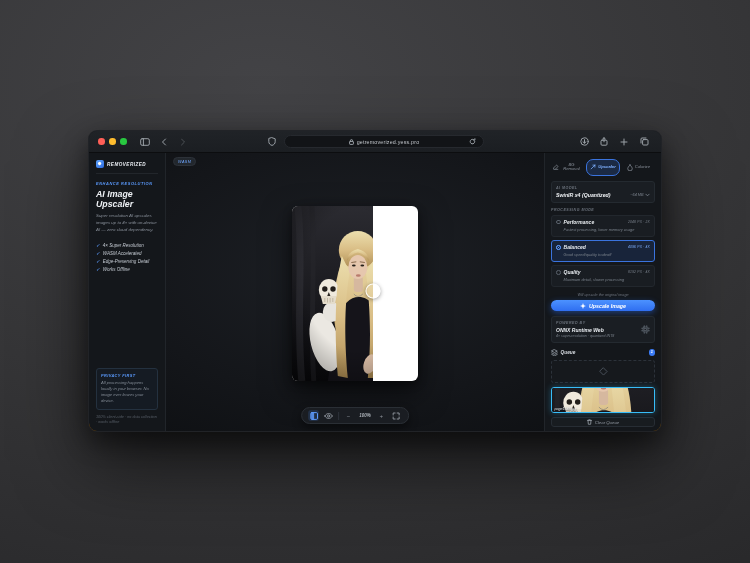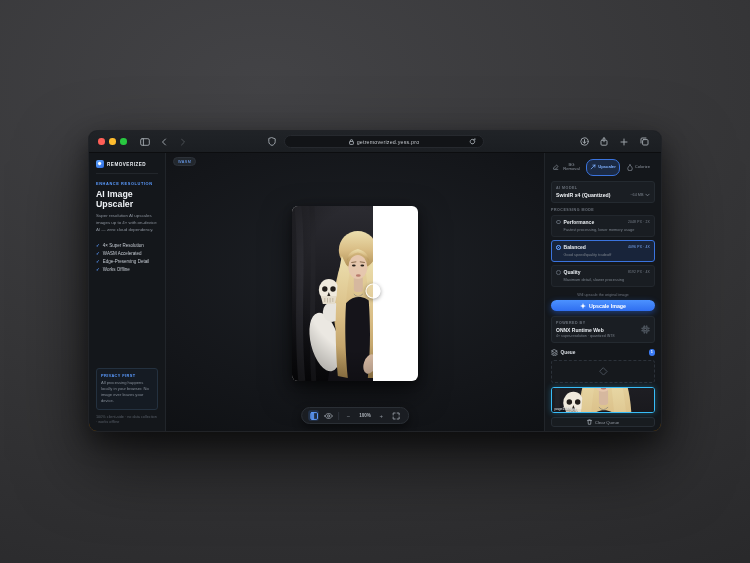--- a/index.html
+++ b/index.html
@@ -25,21 +25,21 @@
   .nav-group{display:flex;gap:7px;margin-left:12px;align-items:center;}
   .dim{opacity:.38;}
   .addr-group{position:absolute;left:50%;top:0;height:100%;transform:translateX(-50%);display:flex;align-items:center;gap:6px;}
   .addr-pill{width:200px;height:13px;border-radius:6.5px;background:#121417;border:1px solid #26292e;
     display:flex;align-items:center;justify-content:center;gap:3px;position:relative;}
   .addr-url{font-size:5.3px;color:#c2c6cb;letter-spacing:.2px;}
   .reload{position:absolute;right:5px;top:50%;transform:translateY(-50%);}
   .tb-right{position:absolute;right:11px;display:flex;gap:8px;align-items:center;}
 
   
-  .app{display:flex;height:280px;background:#a16207;}
+  .app{display:flex;height:280px;background:#a16207;font-style:italic;}
 
   
   .sidebar{width:77px;background:#14171b;border-right:1px solid #21252a;padding:7px;display:flex;flex-direction:column;}
   .brand-row{display:flex;align-items:center;gap:3px;padding-bottom:5px;border-bottom:1px solid #22262b;}
   .brand-logo{width:8px;height:8px;border-radius:2px;background:linear-gradient(135deg,#5ea4ff,#2e6ce0);position:relative;flex:none;}
   .brand-logo::after{content:"";position:absolute;left:2.4px;top:2.4px;width:3.2px;height:3.2px;background:#fff;border-radius:1px;transform:rotate(45deg);}
   .brand-name{font-size:4.6px;font-weight:bold;color:#e8ecf1;letter-spacing:.5px;}
   .sec-label{margin:7px 0 3px;font-size:3.9px;font-weight:bold;color:#5b9bff;letter-spacing:.6px;}
   .side-title{font-size:8.8px;font-weight:bold;color:#eef1f5;line-height:1.15;margin-bottom:4px;}
   .side-desc{font-size:4.4px;color:#8a919b;line-height:1.55;margin-bottom:6px;}

